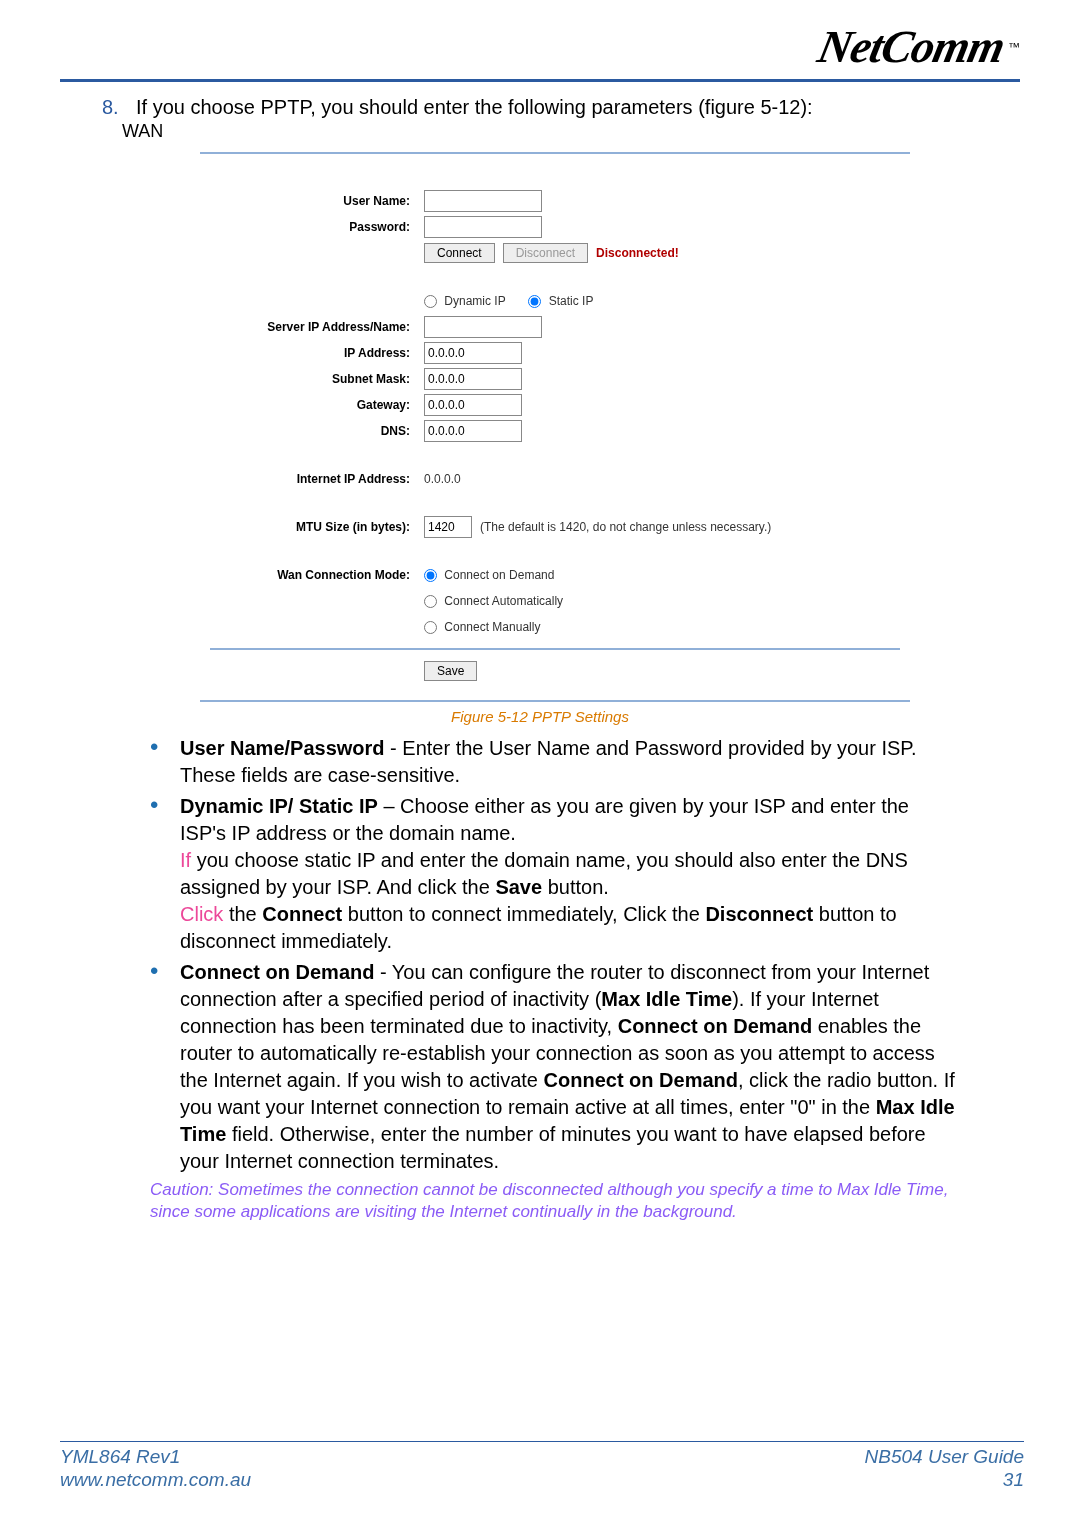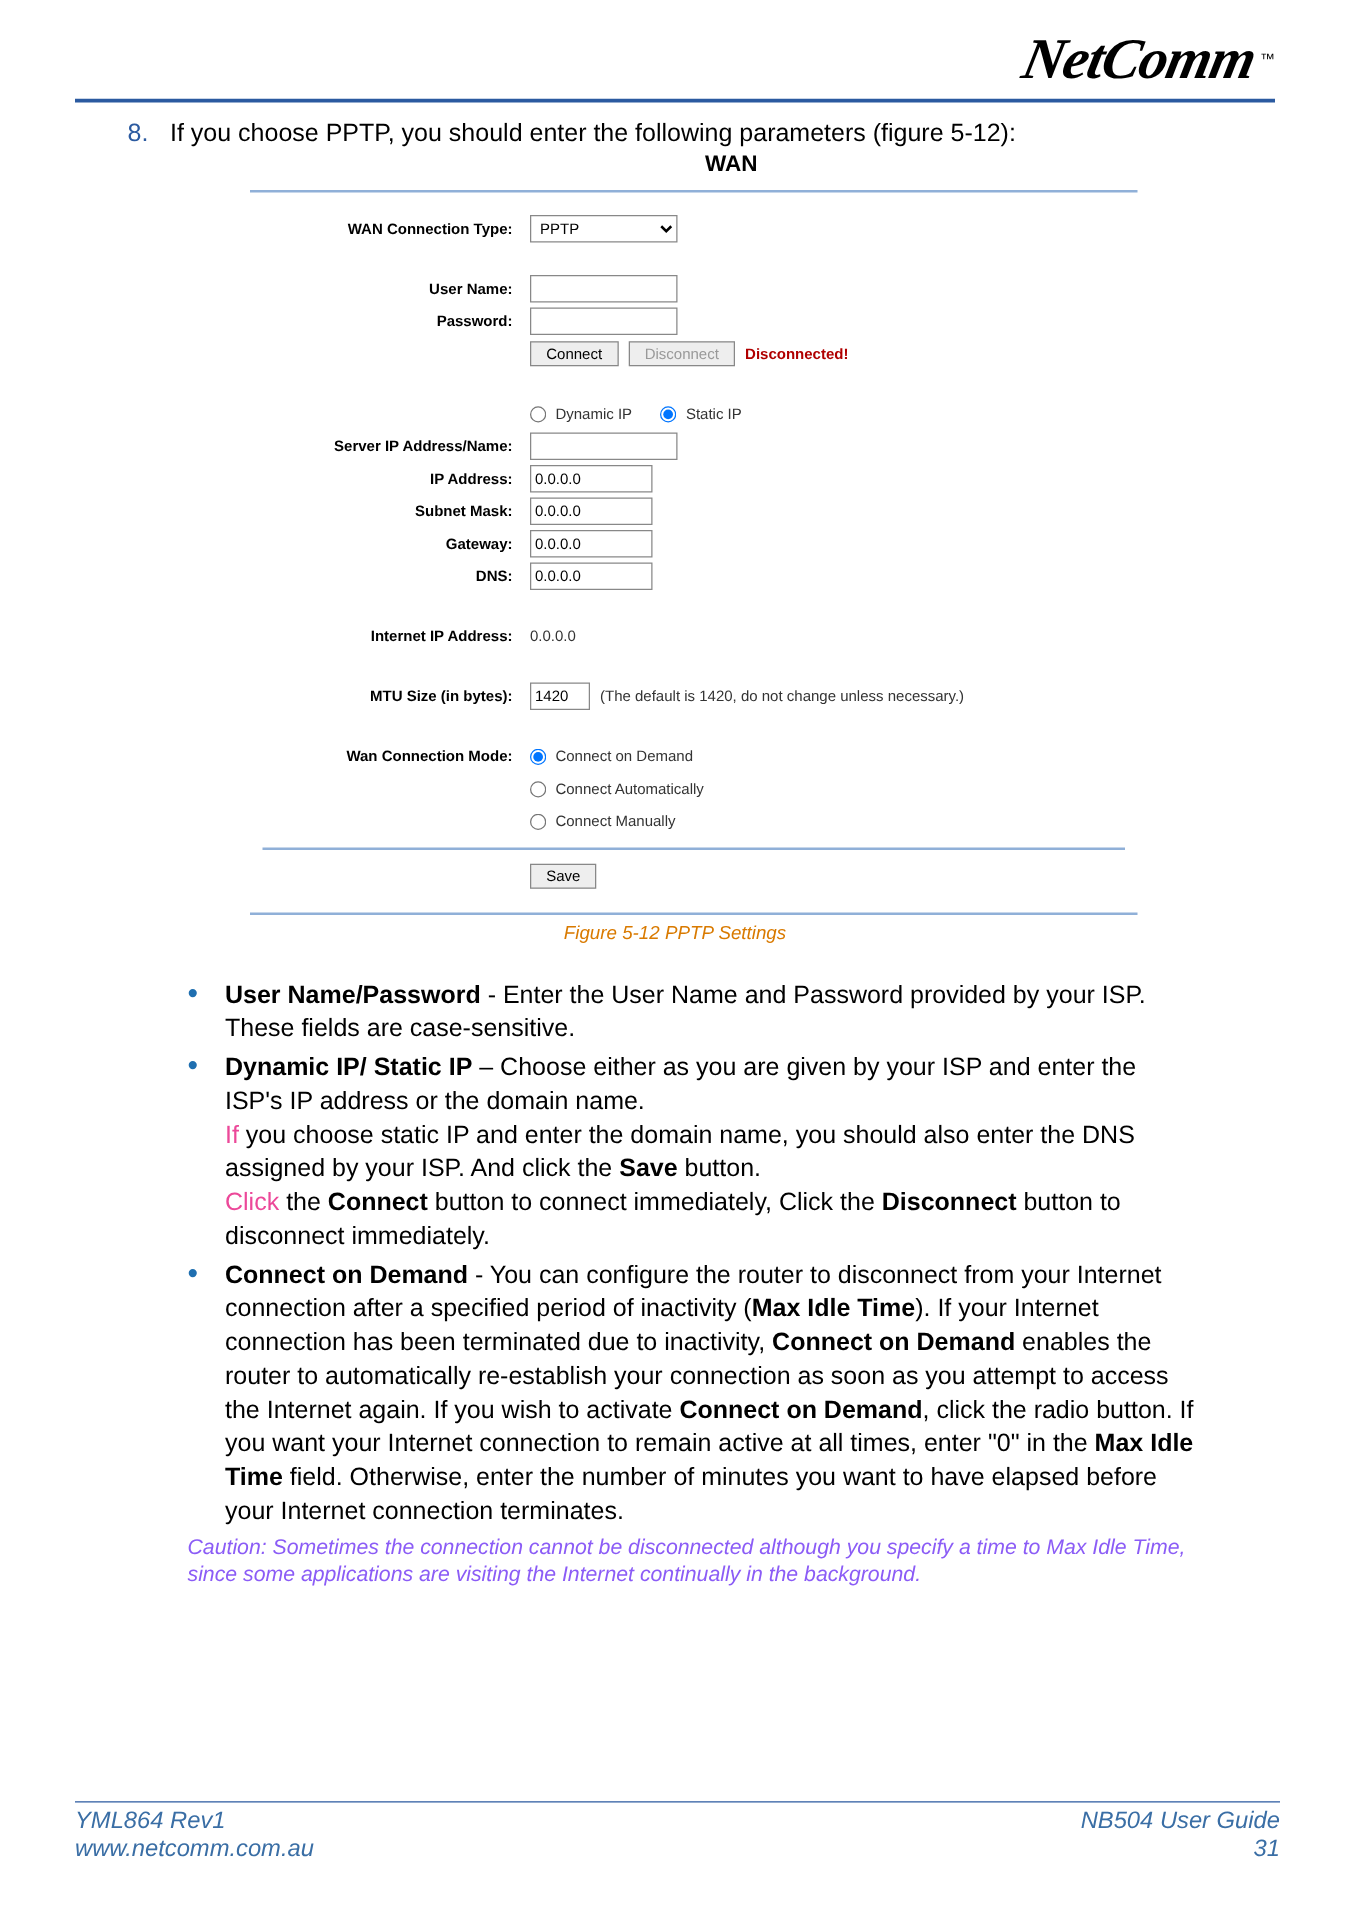--- a/index.html
+++ b/index.html
@@ -50,26 +50,25 @@
     font-size: 20px;
   }
   .intro-num {
     color: #2b5aa0;
     width: 34px;
   }
   .intro-text {
     color: #000;
   }
   .wan-title {
-    margin-left: 90px;
-    font-weight: bold;
+    margin-left: 62px;
+    font-weight: normal;
     font-size: 18px;
     margin-top: 2px;
     margin-bottom: 10px;
-    text-align: center;
   }
   .figure-box {
     margin: 10px 110px 4px 140px;
     border-top: 2px solid #90b0d8;
     border-bottom: 2px solid #90b0d8;
     padding: 14px 10px 14px 10px;
     font-size: 12px;
     color: #333;
     position: relative;
   }
@@ -122,21 +121,21 @@
   .sep {
     border: none;
     border-top: 2px solid #90b0d8;
     margin: 10px 0;
   }
   .caption {
     text-align: center;
     font-style: italic;
     color: #d97a00;
     font-size: 15px;
-    margin: 6px 0 28px 0;
+    margin: 6px 0 10px 0;
   }
   ul.body-list {
     list-style: none;
     margin: 0 60px 0 90px;
     padding: 0;
     font-size: 20px;
     line-height: 1.35;
   }
   ul.body-list > li {
     position: relative;
@@ -195,28 +194,20 @@
 
   <div class="intro-line">
     <span class="intro-num">8.</span>
     <span class="intro-text">If you choose PPTP, you should enter the following parameters (figure 5-12):</span>
   </div>
 
   <div class="wan-title">WAN</div>
 
   <div class="figure-box">
 
-    <div class="row">
-      <div class="lbl">WAN Connection Type:</div>
-      <div class="ctl">
-        <select class="inp w110">
-          <option>PPTP</option>
-        </select>
-      </div>
-    </div>
 
     <div style="height:18px"></div>
 
     <div class="row">
       <div class="lbl">User Name:</div>
       <div class="ctl">
           <input class="inp w110" value="" style="">
         </div>
     </div>
     <div class="row">

